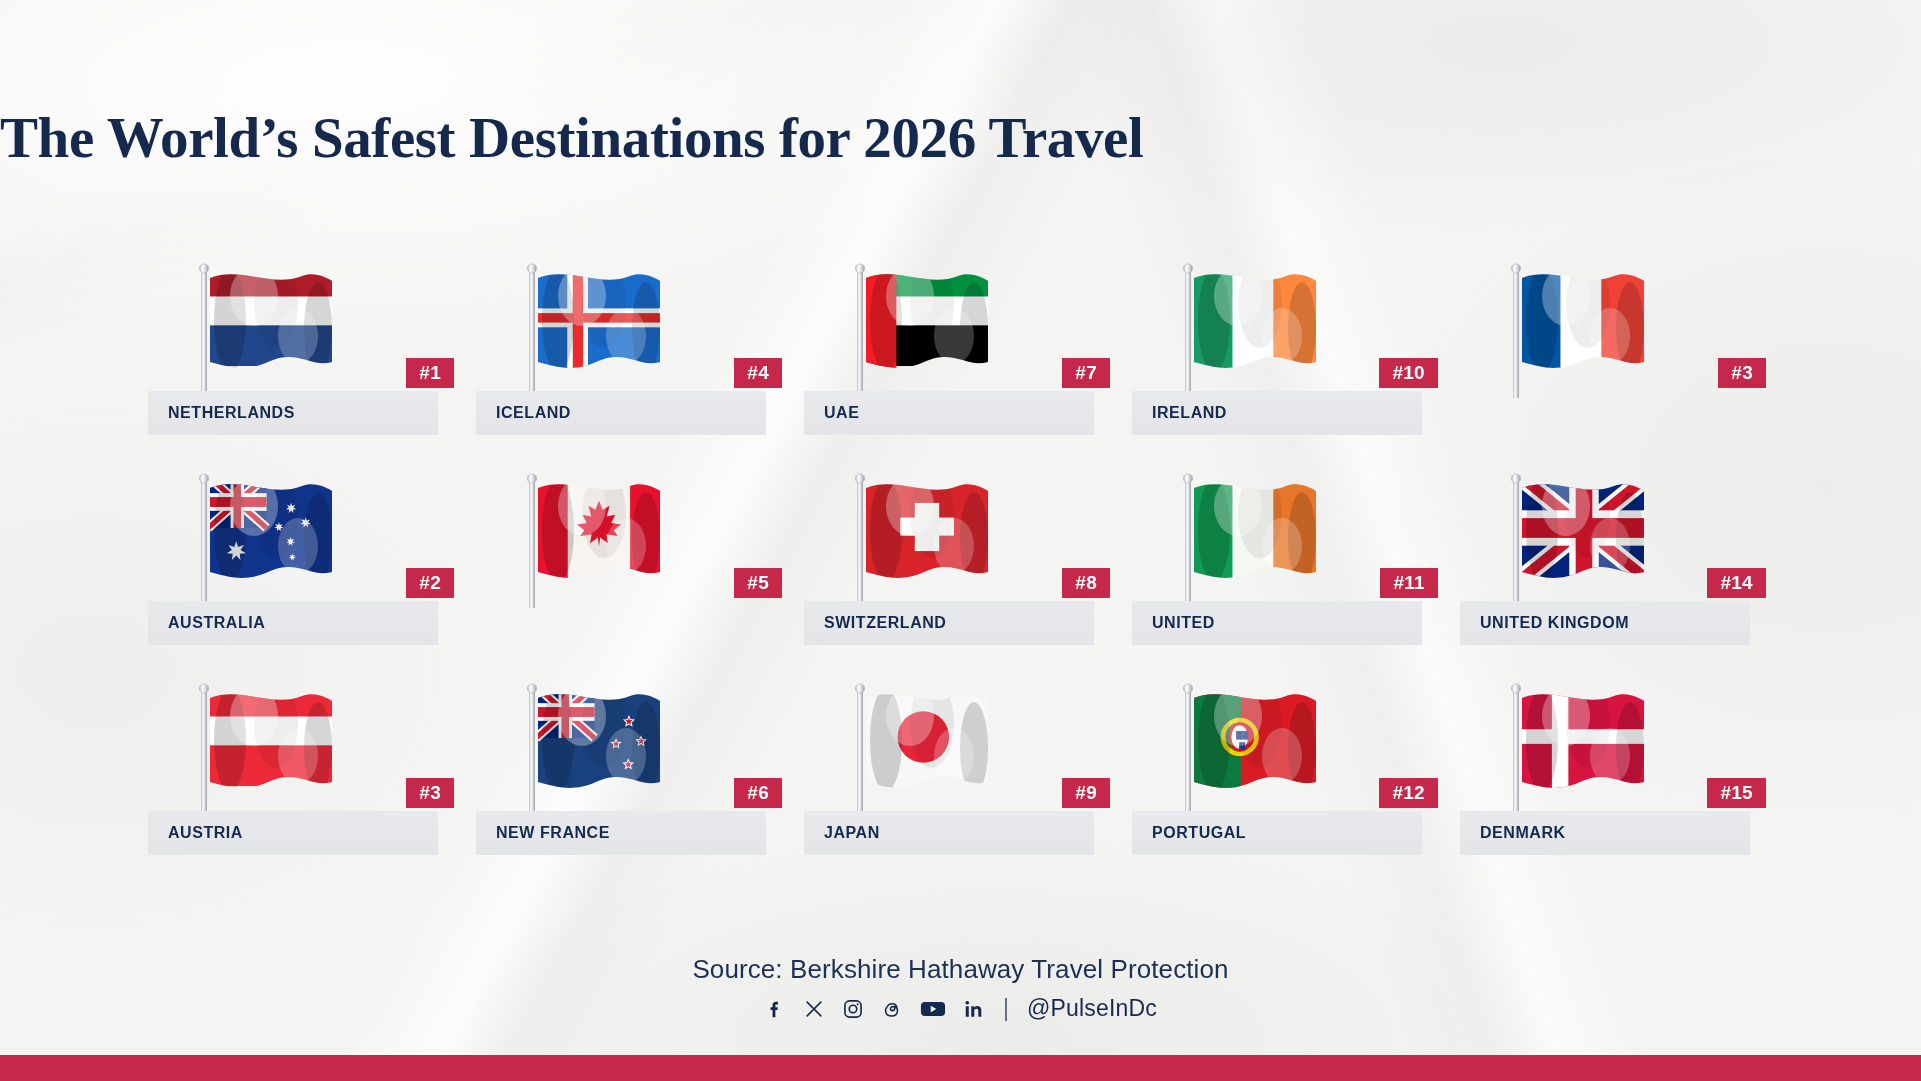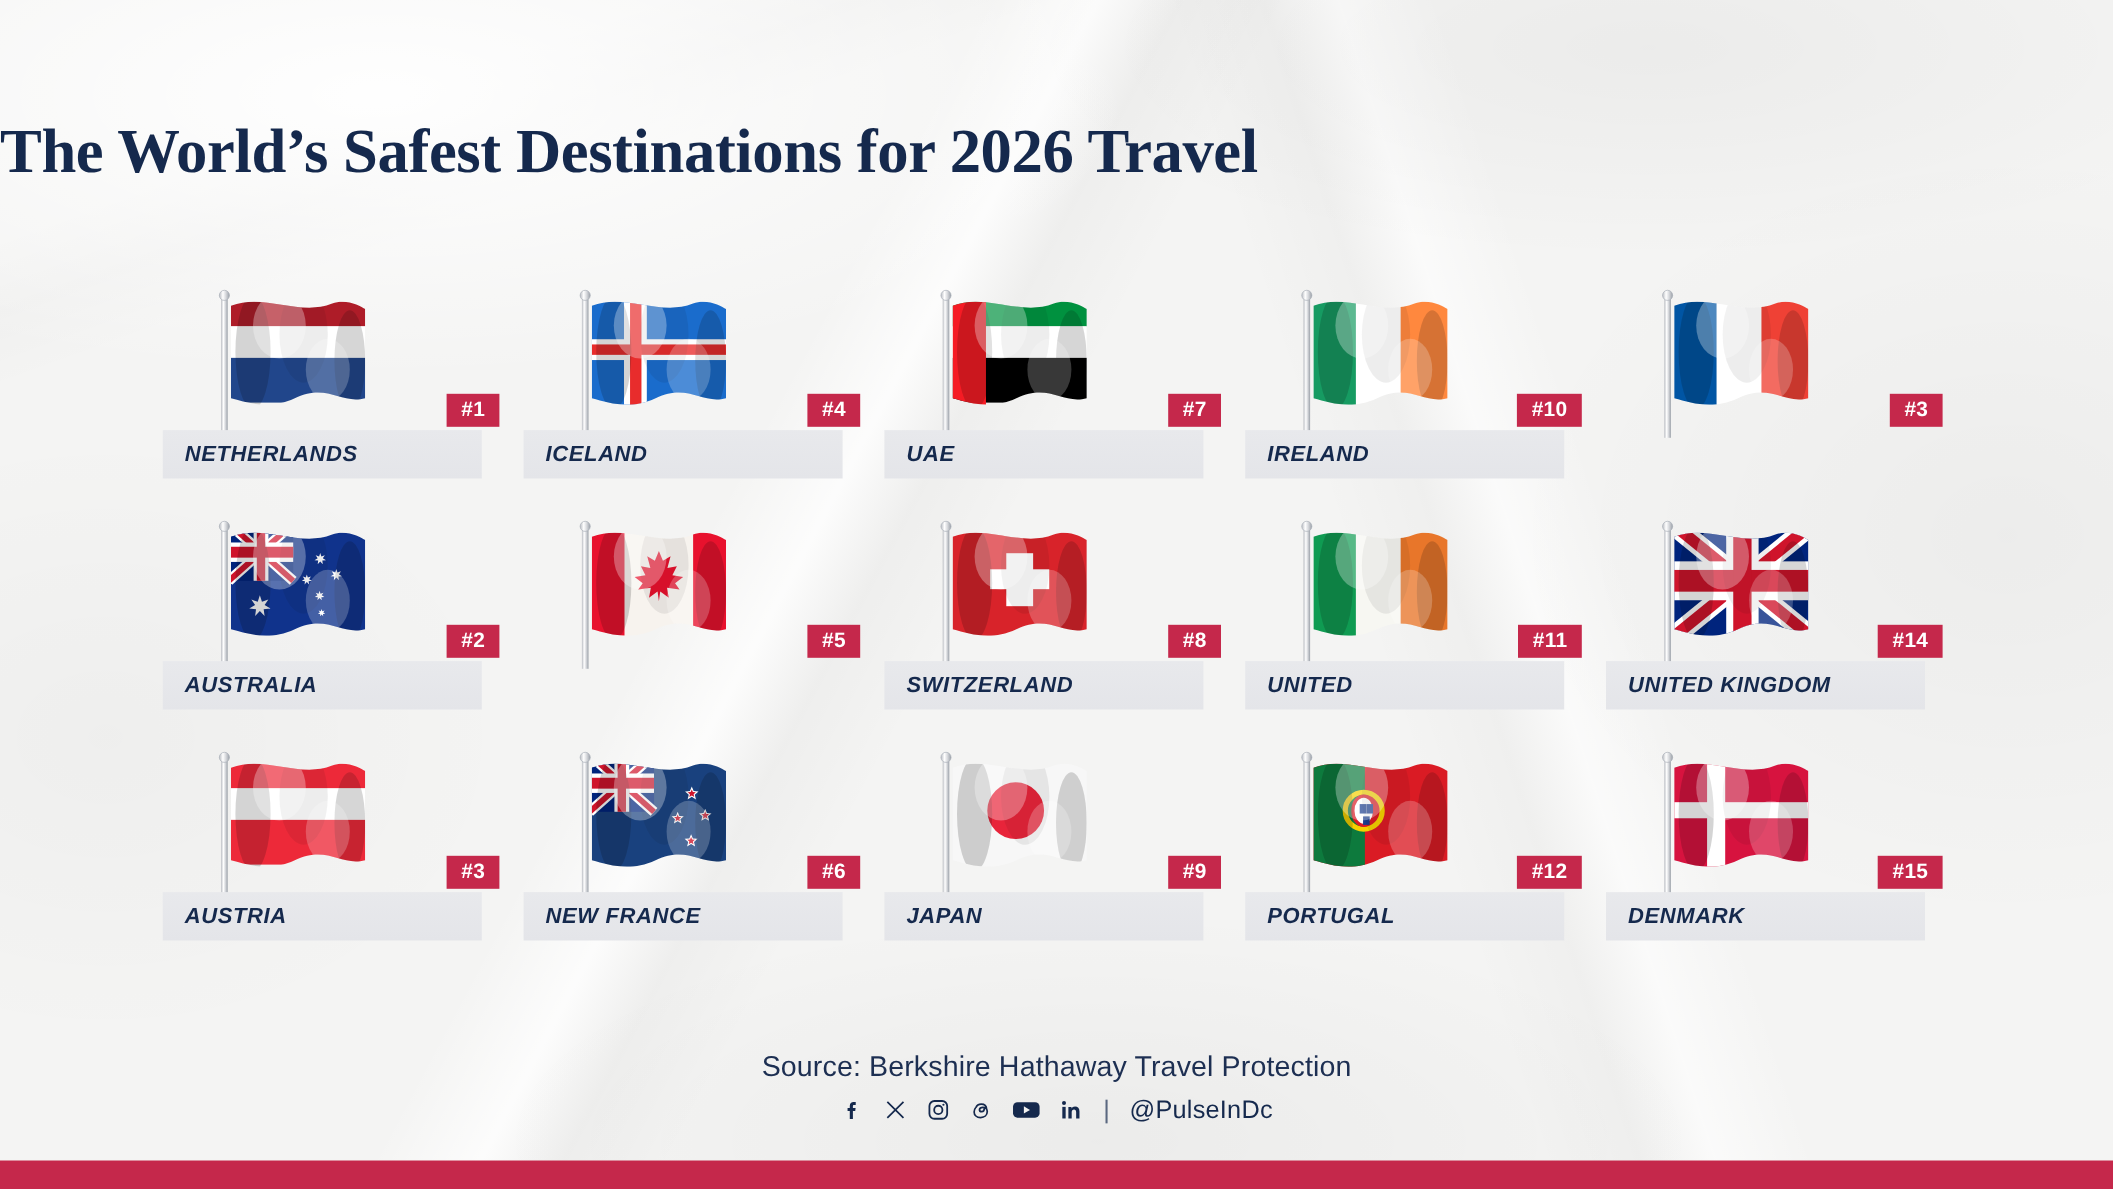--- a/index.html
+++ b/index.html
@@ -52,22 +52,22 @@
     z-index:4;
   }
   .labelbar {
     position:absolute; left:0; right:38px; top:133px; height:44px;
     background:linear-gradient(180deg,#e8e9ec 0%, #e4e5e9 100%);
     display:flex; align-items:center;
     z-index:3;
   }
   .labelbar span {
     padding-left:20px;
-    font-weight:700; font-size:20px; letter-spacing:.55px;
-    color:#15294d; white-space:nowrap;font-style:italic;
+    font-weight:700; font-size:16px; letter-spacing:.55px;
+    color:#15294d; white-space:nowrap;
   }
 
   .source {
     position:absolute; left:0; right:0; top:930px;
     text-align:center;
     font-size:26px; color:#1d2f52; letter-spacing:.1px;margin-top:24px;
   }
   .social {
     position:absolute; left:0; right:0; top:995px;
     display:flex; align-items:center; justify-content:center; gap:17px;

